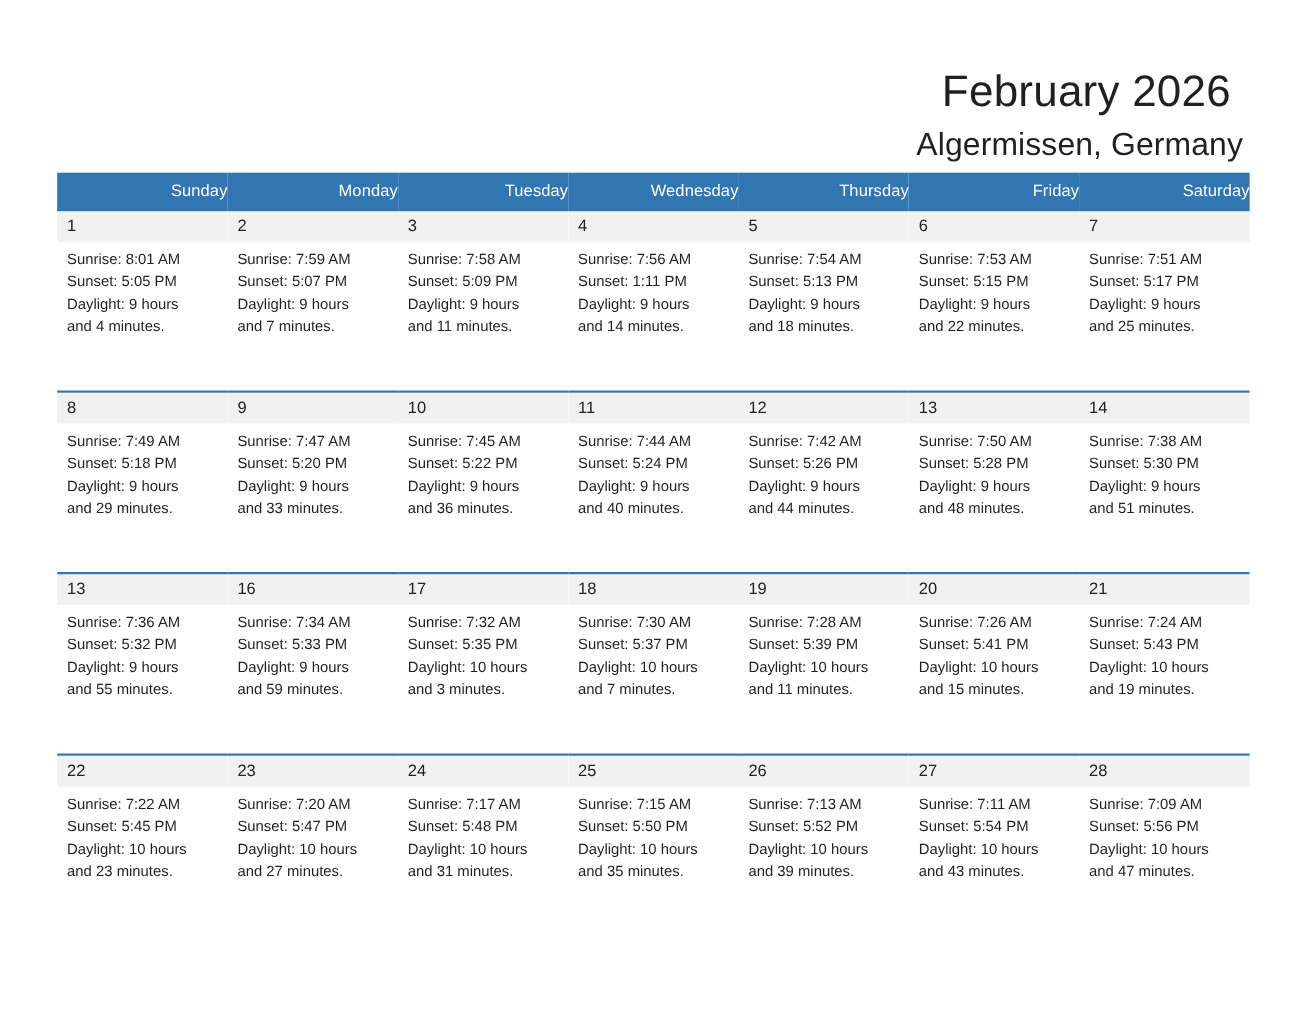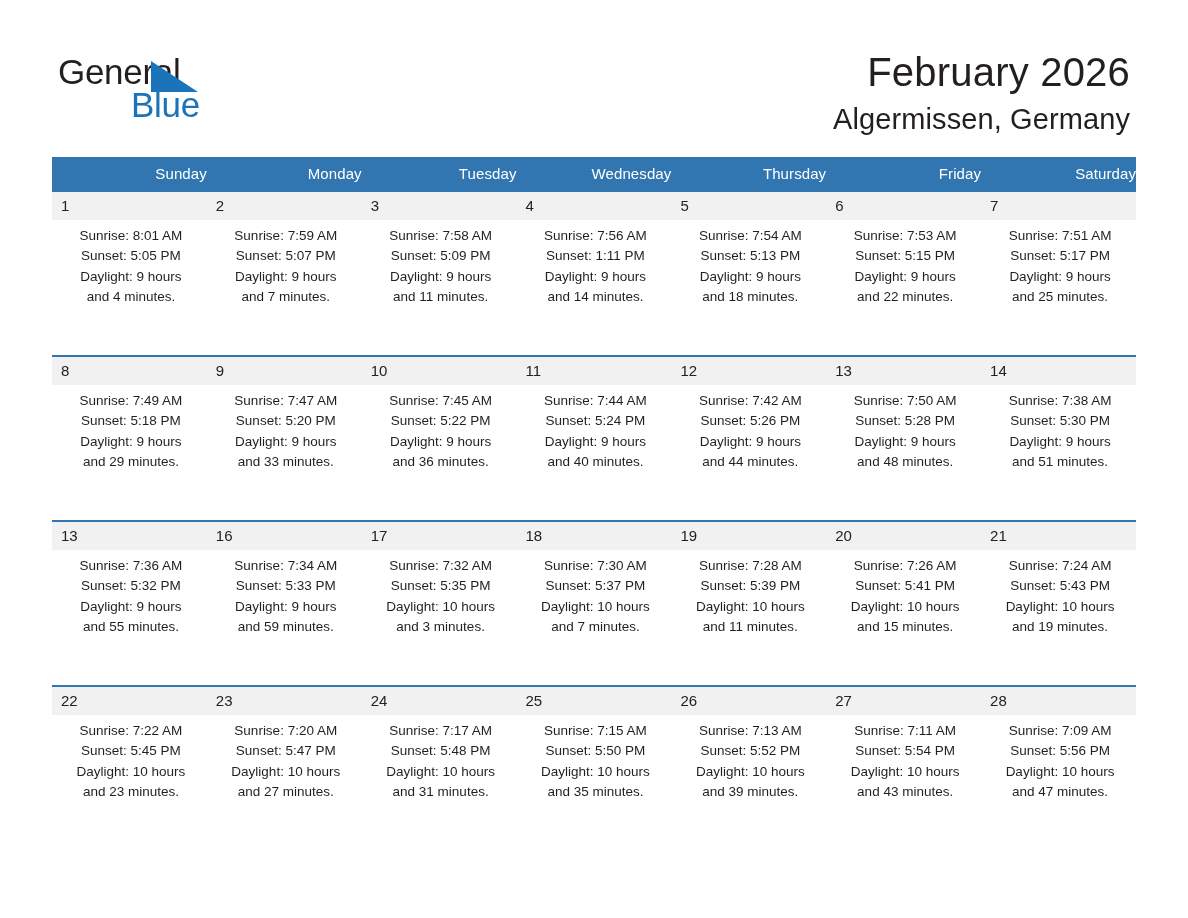--- a/index.html
+++ b/index.html
@@ -69,21 +69,21 @@
     position: absolute;
     right: 58px;
     top: 48px;
     text-align: right;
   }
   .month-title {
     font-size: 40px;
     line-height: 48px;
     color: #231f20;
     font-weight: normal;
-    margin: 0;
+    margin: 11px;
     letter-spacing: 0.2px;
   }
   .location {
     font-size: 29px;
     line-height: 28px;
     color: #231f20;
     margin: 9px 0 0 0;
     font-weight: normal;
     letter-spacing: 0.1px;
   }
@@ -126,36 +126,30 @@
     color: #222222;
     padding: 5px 0 5px 9px;
     height: 18px;
     line-height: 18px;
   }
   .cell-body {
     padding: 6px 6px 0 9px;
     font-size: 13.5px;
     line-height: 20.3px;
     color: #231f20;
-    text-align: center;
   }
   .cell-body .ln { white-space: nowrap; }
 </style>
 </head>
 <body>
 
 <div class="page">
 
   <div class="header">
 
-    <div class="logo">
-      <span class="logo-general">General</span>
-      <span class="logo-tri"></span>
-      <span class="logo-blue">Blue</span>
-    </div>
 
     <div class="title-block">
       <h1 class="month-title">February 2026</h1>
       <h2 class="location">Algermissen, Germany</h2>
     </div>
 
   </div>
 
   <table class="calendar">
     <colgroup>

